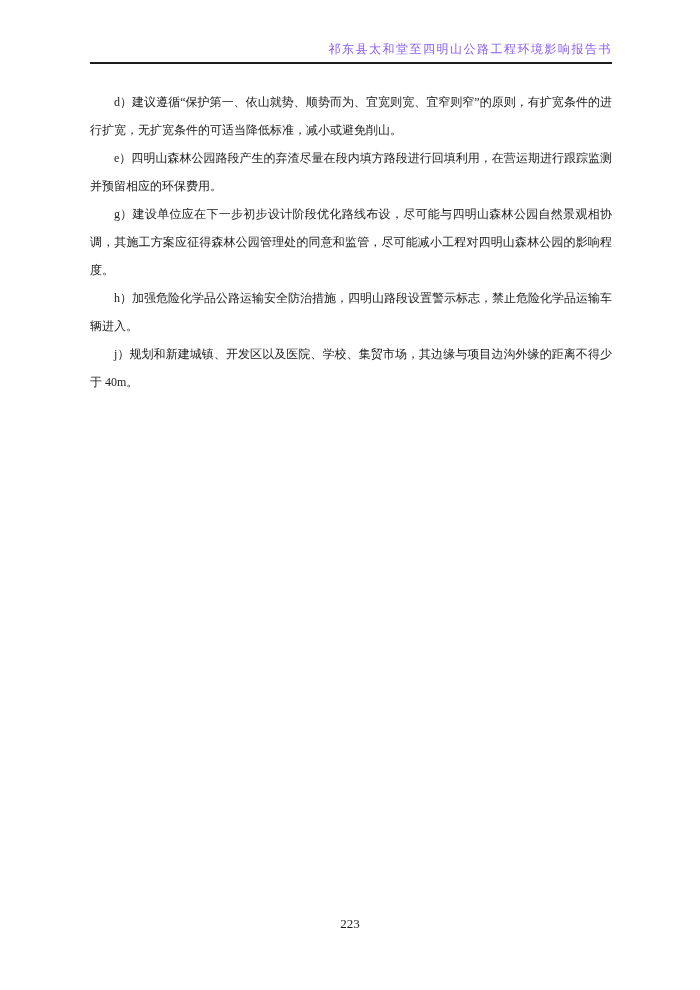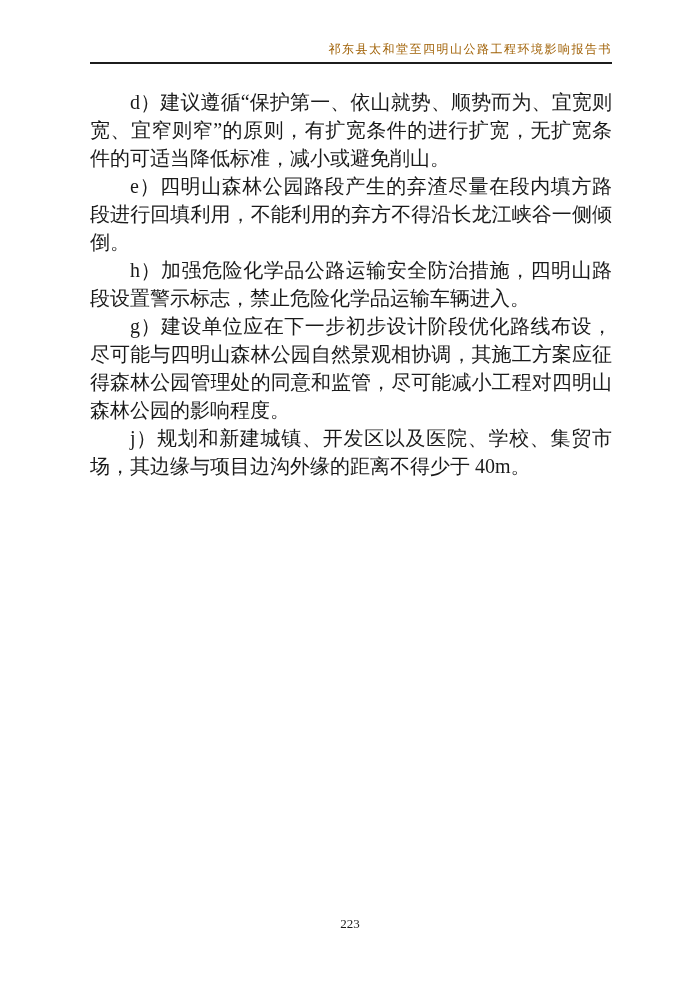--- a/index.html
+++ b/index.html
@@ -18,36 +18,36 @@
     overflow: hidden;
   }
   .header {
     position: absolute;
     top: 42px;
     left: 90px;
     width: 522px;
     text-align: right;
     font-size: 12px;
     letter-spacing: 1.5px;
-    color: #a16207;
+    color: #8b5cf6;
     padding-bottom: 6px;
     border-bottom: 2px solid #1c1c1c;
     line-height: 14px;
   }
   .content {
     position: absolute;
     top: 88px;
     left: 90px;
     width: 522px;
   }
   .content p {
     margin: 0;
     padding: 0;
     text-indent: 2em;
-    font-size: 20px;
+    font-size: 12px;
     line-height: 28px;
     text-align: justify;
     text-justify: inter-ideograph;
     color: #1a1a1a;
   }
   .footer {
     position: absolute;
     top: 916px;
     left: 0;
     width: 700px;
@@ -58,21 +58,21 @@
 </style>
 </head>
 <body>
 
 <div class="page">
 
   <div class="header">祁东县太和堂至四明山公路工程环境影响报告书</div>
 
   <div class="content">
     <p>d）建议遵循“保护第一、依山就势、顺势而为、宜宽则宽、宜窄则窄”的原则，有扩宽条件的进行扩宽，无扩宽条件的可适当降低标准，减小或避免削山。</p>
-    <p>e）四明山森林公园路段产生的弃渣尽量在段内填方路段进行回填利用，不能利用的弃方不得沿长龙江峡谷一侧倾倒。</p>
+    <p>e）四明山森林公园路段产生的弃渣尽量在段内填方路段进行回填利用，在营运期进行跟踪监测并预留相应的环保费用。</p>
+    <p>g）建设单位应在下一步初步设计阶段优化路线布设，尽可能与四明山森林公园自然景观相协调，其施工方案应征得森林公园管理处的同意和监管，尽可能减小工程对四明山森林公园的影响程度。</p>
     <p>h）加强危险化学品公路运输安全防治措施，四明山路段设置警示标志，禁止危险化学品运输车辆进入。</p>
-    <p>g）建设单位应在下一步初步设计阶段优化路线布设，尽可能与四明山森林公园自然景观相协调，其施工方案应征得森林公园管理处的同意和监管，尽可能减小工程对四明山森林公园的影响程度。</p>
     <p>j）规划和新建城镇、开发区以及医院、学校、集贸市场，其边缘与项目边沟外缘的距离不得少于 40m。</p>
   </div>
 
   <div class="footer">223</div>
 
 </div>
 
 </body></html>

